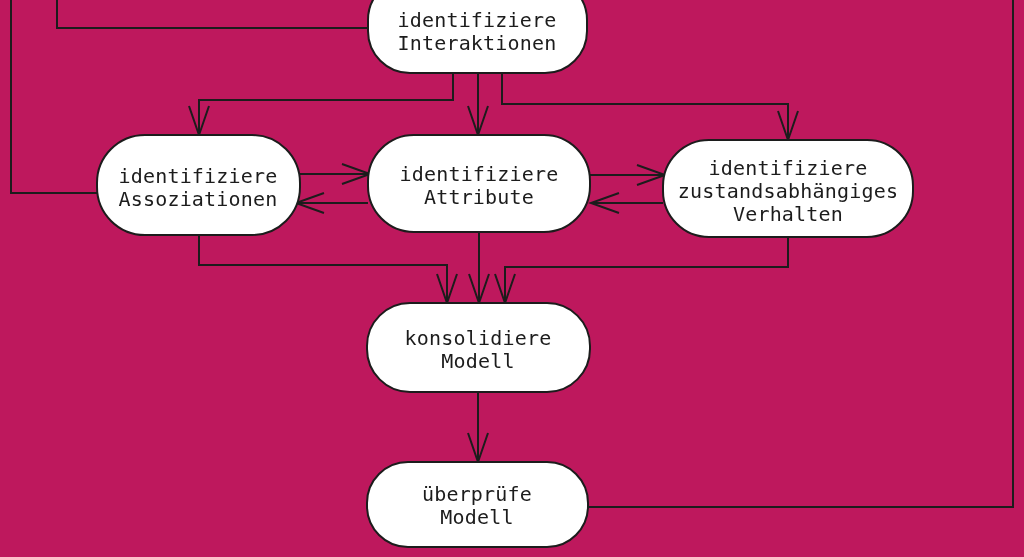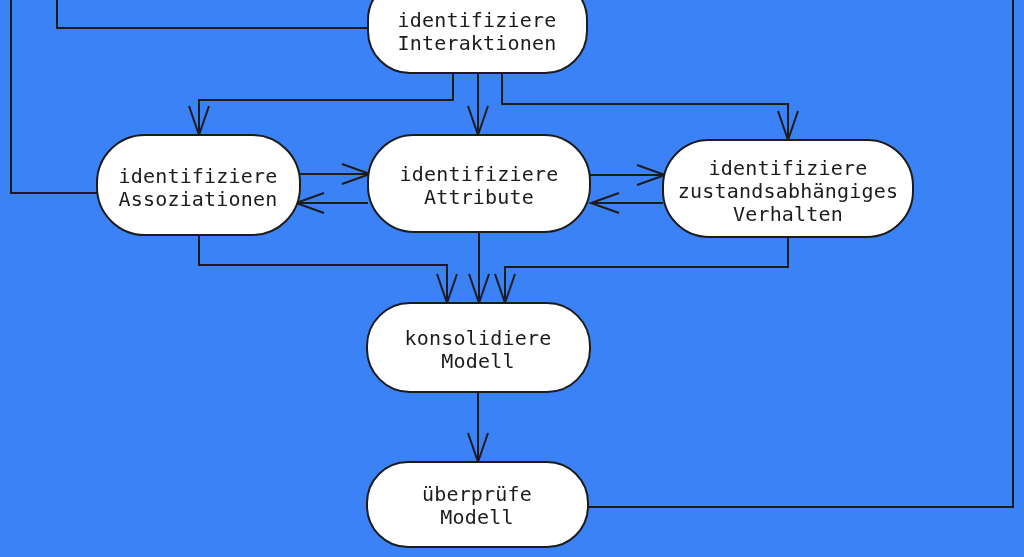--- a/index.html
+++ b/index.html
@@ -4,21 +4,21 @@
 <style>
   html, body {
     margin: 0;
     padding: 0;
     background: #ffffff;
   }
   .canvas {
     position: relative;
     width: 1024px;
     height: 557px;
-    background: #3b82f6;
+    background: #be185d;
     overflow: hidden;
   }
   svg {
     display: block;
   }
   .node-shape {
     fill: #ffffff;
     stroke: #1c1c1c;
     stroke-width: 2;
   }

